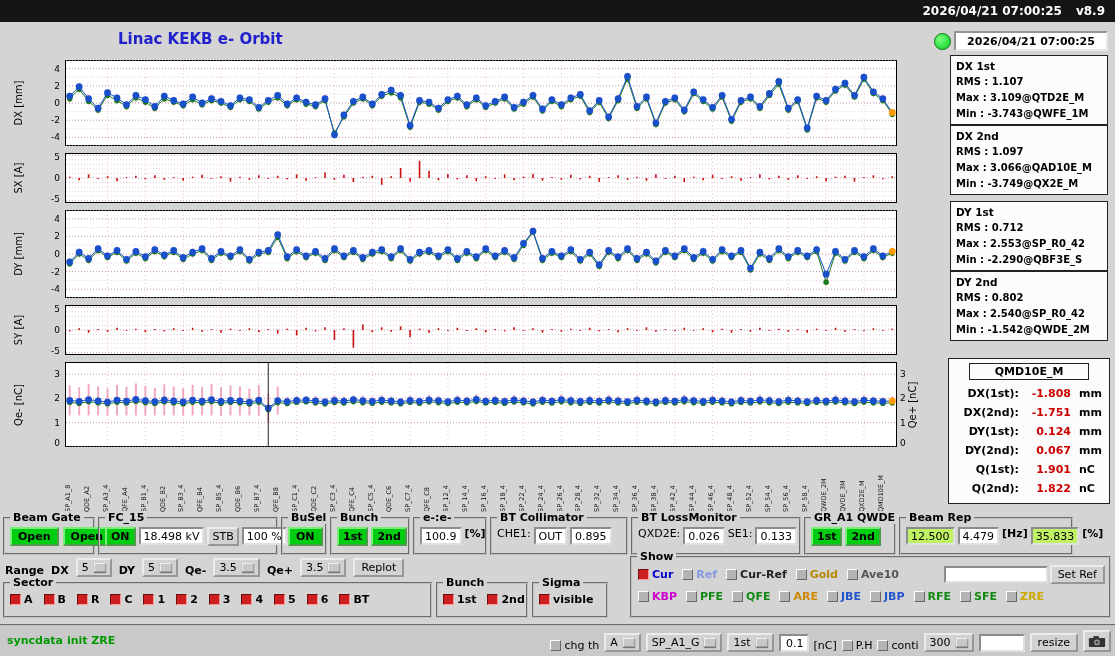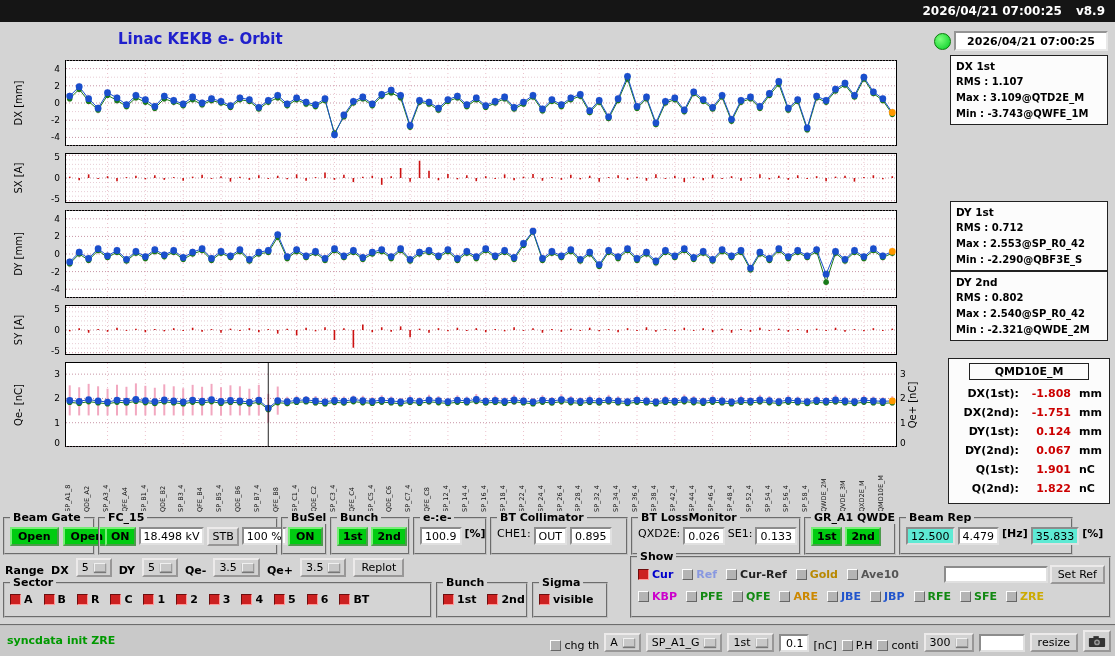--- a/index.html
+++ b/index.html
@@ -42,21 +42,21 @@
   .qrow .qu{padding-left:8px;}
   
   .grp{position:absolute;border:2px groove #c0c0c0;box-sizing:border-box;height:38px;}
   .gt{position:absolute;top:-8px;left:5px;background:#d4d4d4;padding:0 3px;font-size:11px;font-weight:bold;white-space:nowrap;}
   .gr{position:absolute;left:5px;top:8px;right:2px;display:flex;gap:4px;}
   .btn{background:#d2d2d2;border:2px outset #eceaea;font-size:11px;font-family:inherit;padding:0 6px;height:19px;
        display:inline-flex;align-items:center;color:#000;}
   .btng{background:#00cc11;border:2px outset #77ee77;font-weight:bold;}
   .sv{background:#fff;border:2px inset #e0e0e0;font-size:11px;padding:0 3px;height:18px;display:inline-flex;
       align-items:center;box-sizing:border-box;white-space:nowrap;}
-  .pink{background:#5eead4;}
+  .pink{background:#bef264;}
   .lab{font-size:11px;white-space:nowrap;}
   .labb{font-size:11px;font-weight:bold;white-space:nowrap;}
   
   .opt{display:inline-flex;align-items:center;background:#d2d2d2;border:2px outset #eceaea;padding:1px 4px;gap:5px;
        font-size:11px;height:19px;box-sizing:border-box;}
   .optm{width:10px;height:7px;background:#c8c8c8;border:1px outset #f0f0f0;box-shadow:0 1px 1px #777;}
   
   .ck{display:inline-flex;align-items:center;gap:3px;margin-right:7px;}
   .cb{width:11px;height:11px;background:#b4b4b4;border:1px solid;border-color:#fdfdfd #666 #666 #fdfdfd;
       display:inline-block;box-sizing:border-box;}
@@ -1507,31 +1507,37 @@
 
   <div id="beam-ind"></div>
   <div id="timebox" class="sunken">2026/04/21 07:00:25</div>
 
   <div class="statbox" style="top:55px">
     <div class="st">DX 1st</div>
     <div>RMS : 1.107</div>
     <div>Max : 3.109@QTD2E_M</div>
     <div>Min : -3.743@QWFE_1M</div>
   </div>
+  <div class="statbox" style="top:125px">
+    <div class="st">DX 2nd</div>
+    <div>RMS : 1.097</div>
+    <div>Max : 3.066@QAD10E_M</div>
+    <div>Min : -3.749@QX2E_M</div>
+  </div>
   <div class="statbox" style="top:201px">
     <div class="st">DY 1st</div>
     <div>RMS : 0.712</div>
     <div>Max : 2.553@SP_R0_42</div>
     <div>Min : -2.290@QBF3E_S</div>
   </div>
   <div class="statbox" style="top:271px">
     <div class="st">DY 2nd</div>
     <div>RMS : 0.802</div>
     <div>Max : 2.540@SP_R0_42</div>
-    <div>Min : -2.321@QWDE_2M</div>
+    <div>Min : -1.542@QWDE_2M</div>
   </div>
 
   <div id="qmdbox">
     <div class="qt">QMD10E_M</div>
     <div class="qrow">
       <span class="ql">DX(1st):</span>
       <span class="qv">-1.808</span>
       <span class="qu">mm</span>
     </div>
     <div class="qrow">

